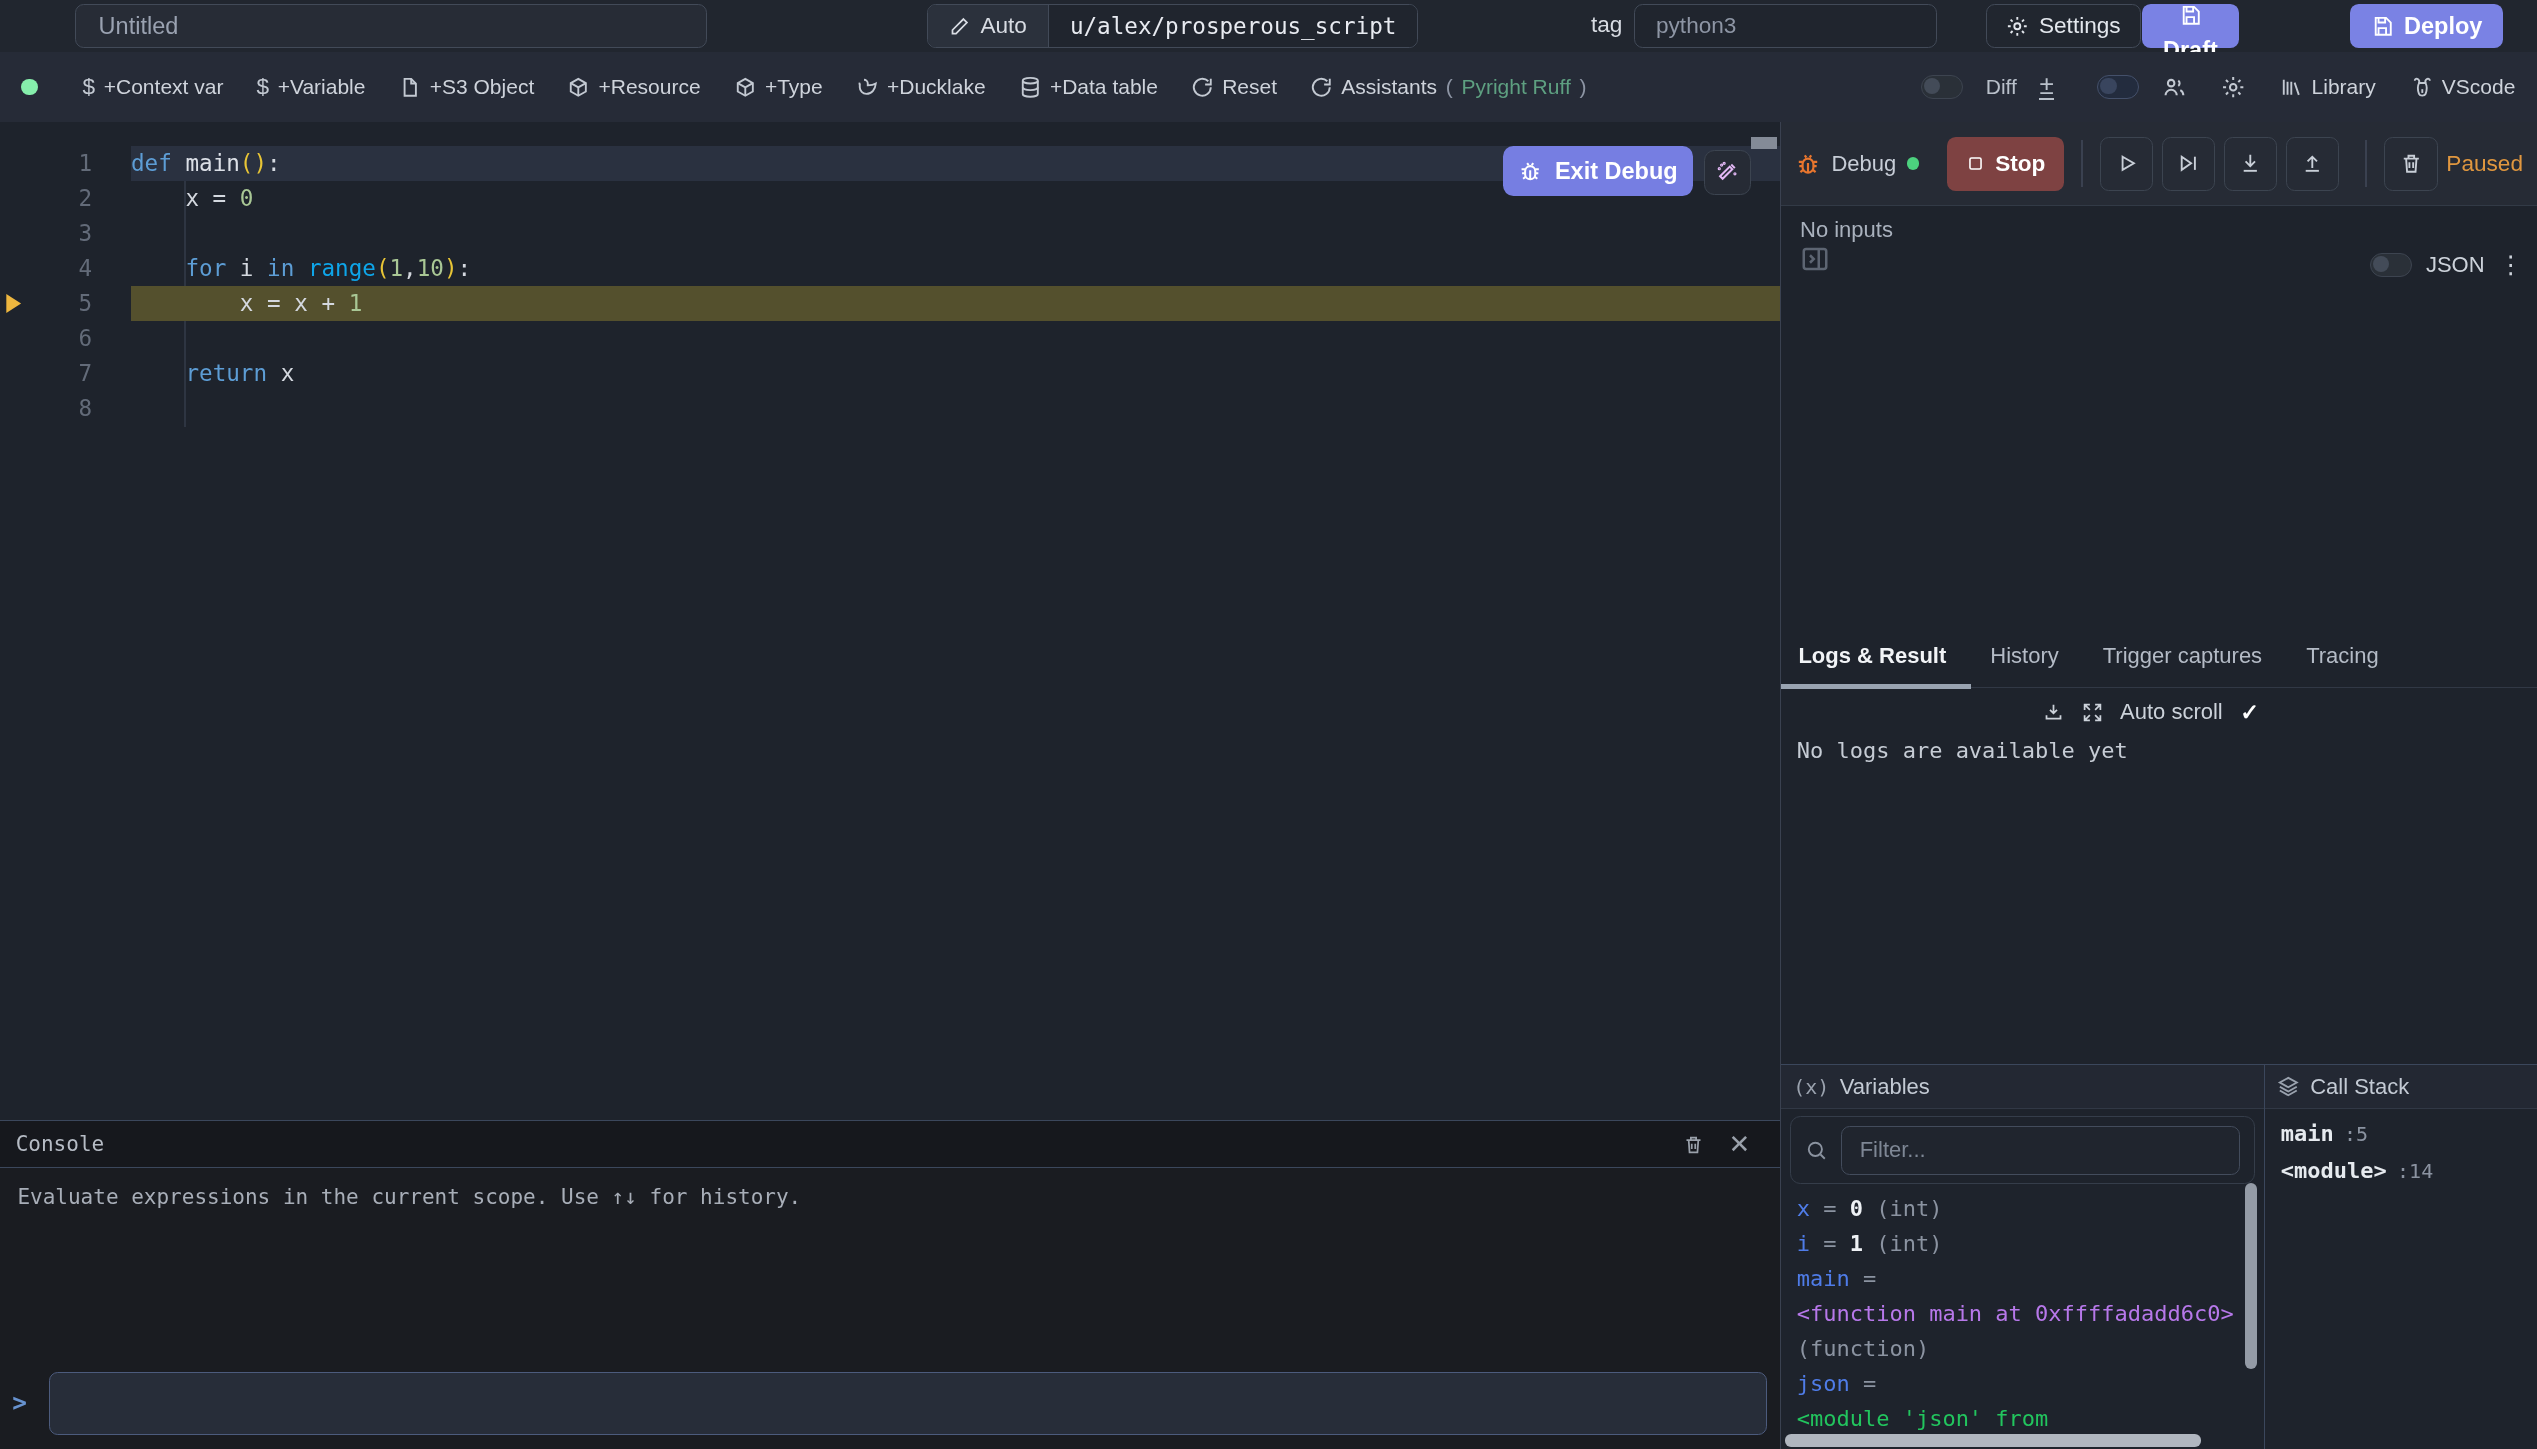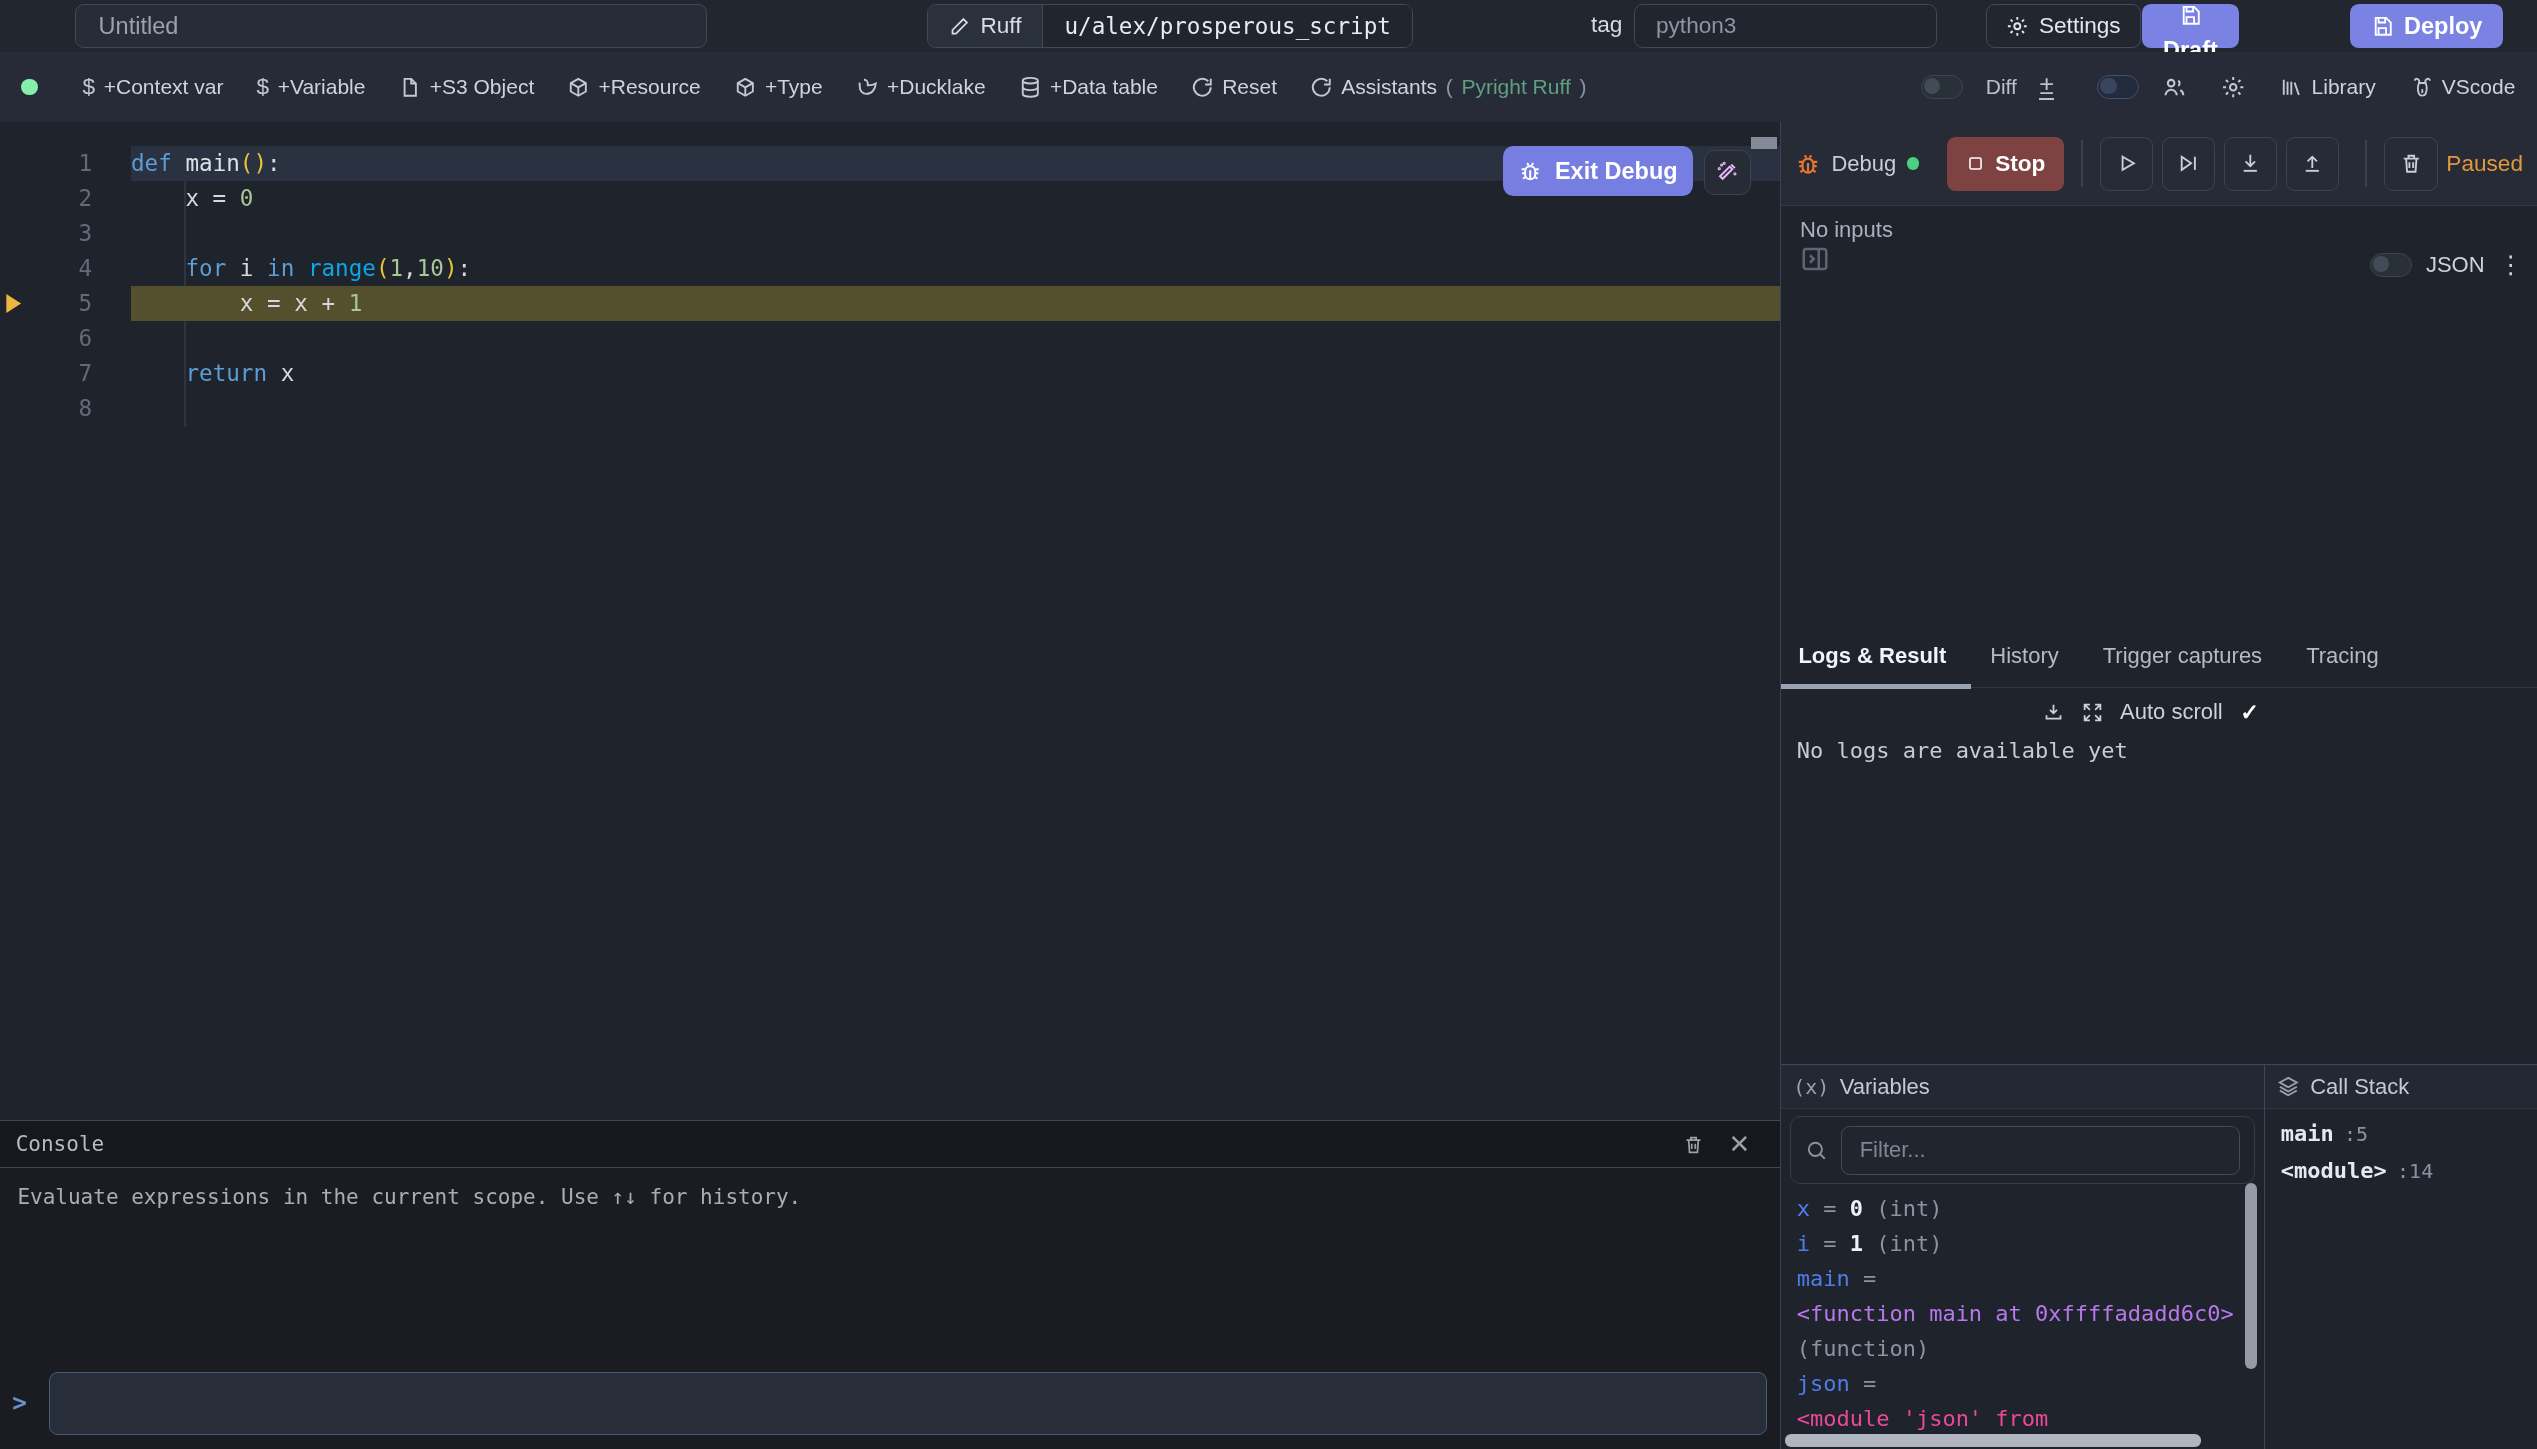--- a/index.html
+++ b/index.html
@@ -101,21 +101,21 @@
   .filter-wrap { margin:7px 8.7px; height:68px; border:1.7px solid #353d4a; border-radius:10.4px; display:flex; align-items:center; gap:14px; padding:0 14px; }
   .filter-input { flex:1; height:49px; background:#20252e; border:1.7px solid #434c5c; border-radius:8.7px; outline:none; color:#c6ccd5; font-size:22px; padding:0 17.4px; font-family:"Liberation Sans",sans-serif; }
   .filter-input::placeholder { color:#7e8795; }
   .var-list { padding-left:15.7px; font-family:"DejaVu Sans Mono",monospace; font-size:22px; }
   .var-row { height:35px; display:flex; align-items:center; white-space:pre; }
   .vs-name { color:#4f7ce8; }
   .vs-eq { color:#8b93a1; }
   .vs-val { color:#eef1f5; font-weight:bold; }
   .vs-type { color:#8b93a1; }
   .vs-func { color:#b778ea; }
-  .vs-plainval { color:#ec4899;text-align:right; }
+  .vs-plainval { color:#22c55e;text-align:right; }
   .v-scrollbar { position:absolute; right:7px; top:118px; width:12.2px; height:186px; background:#949ba6; border-radius:6.1px; cursor:pointer; }
   .h-scrollbar { position:absolute; left:3.5px; bottom:3.5px; width:416px; height:12.2px; background:#b0b6bf; border-radius:6.1px; cursor:pointer; }
   .stack-list { padding:12.2px 0 0 15.7px; font-family:"DejaVu Sans Mono",monospace; font-size:22px; }
   .frame { height:37px; display:flex; align-items:baseline; gap:10.4px; cursor:pointer; }
   .frame .fname { color:#e6eaef; font-weight:bold; }
   .frame .floc { color:#8b93a1; font-size:20px; }
 
   .search-icon { color:#8b93a0; }
   .check { color:#ffffff; font-weight:bold; font-size:22.6px; }
 </style>
@@ -126,21 +126,21 @@
 
   <div class="topbar">
     <input class="title-input" value="Untitled" style="">
     <div class="path-group">
       <div class="path-left">
         <span class="icon">
           <svg width="21" height="21" viewBox="0 0 24 24" fill="none" stroke="currentColor" stroke-width="2">
               <path d="M16.5 3.5l4 4L8 20H4v-4L16.5 3.5z"></path>
             </svg>
         </span>
-        <span>Ruff</span>
+        <span>Auto</span>
       </div>
       <div class="path-right">u/alex/prosperous_script</div>
     </div>
     <span class="tag-label">tag</span>
     <input class="tag-input" value="python3" style="">
     <button class="settings-btn">
       <span class="icon">
         <svg width="22.6" height="22.6" viewBox="0 0 24 24" fill="none" stroke="currentColor" stroke-width="2">
             <circle cx="12" cy="12" r="3.2"></circle>
             <path d="M12 2v3M12 19v3M2 12h3M19 12h3M4.9 4.9l2.1 2.1M17 17l2.1 2.1M19.1 4.9L17 7M7 17l-2.1 2.1"></path>

